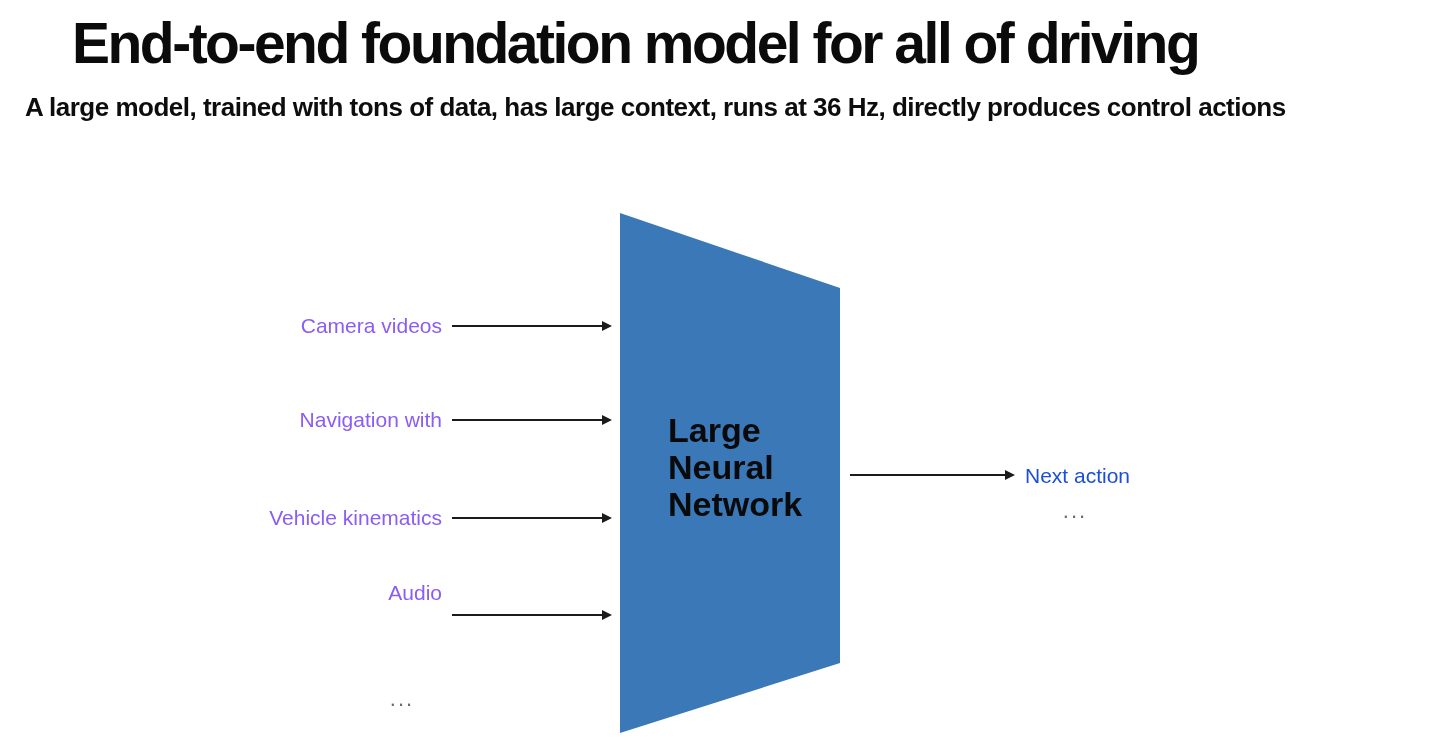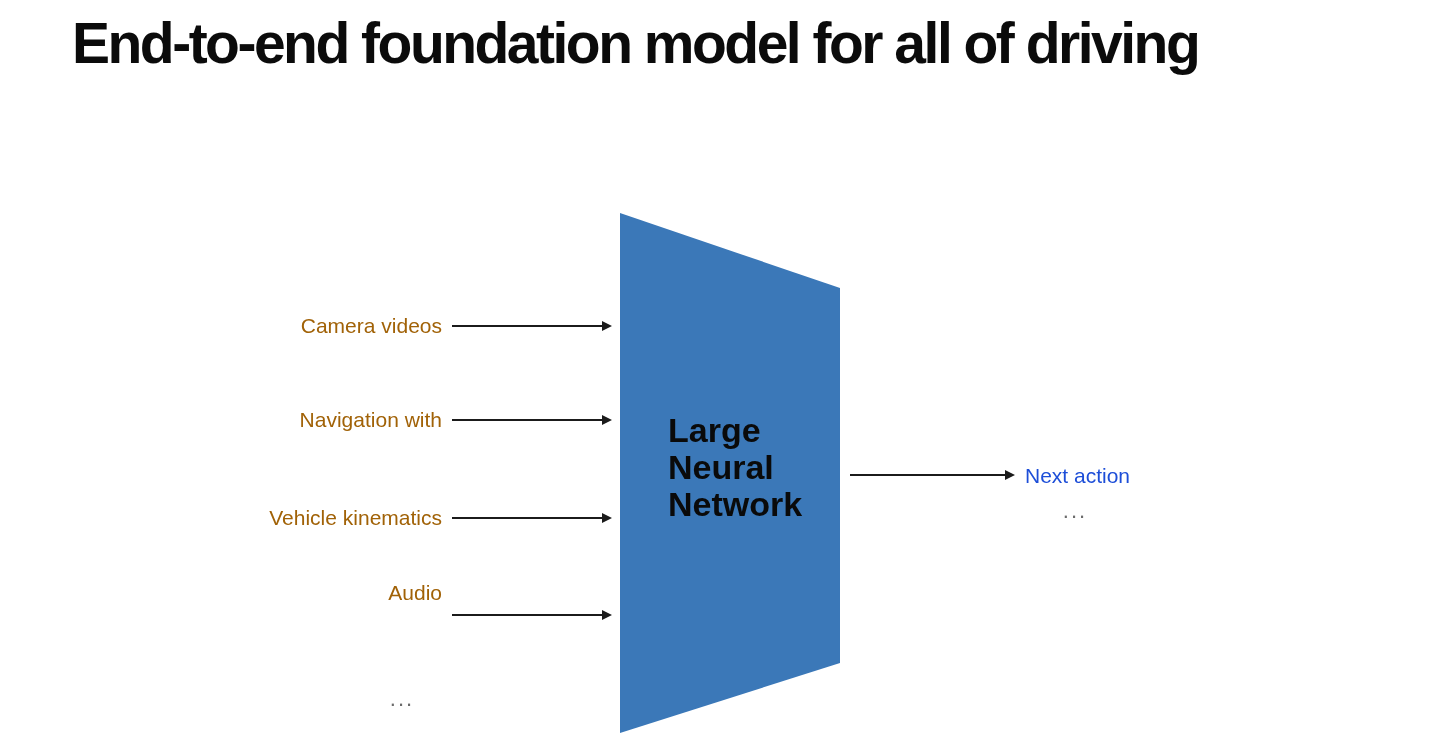--- a/index.html
+++ b/index.html
@@ -32,21 +32,21 @@
     color: #0d0d0d;
     white-space: nowrap;
   }
   .in-label {
     position: absolute;
     left: 0;
     width: 442px;
     text-align: right;
     font-size: 21px;
     line-height: 26px;
-    color: #a16207;
+    color: #8b5cf6;
   }
   .arrow {
     position: absolute;
     left: 452px;
     width: 150px;
     height: 2px;
     background: #1b1b1b;
   }
   .arrow::after {
     content: "";
@@ -104,20 +104,21 @@
     width: 100px;
     text-align: center;
   }
 </style>
 </head>
 <body>
 
 <div class="slide">
 
   <div class="title">End-to-end foundation model for all of driving</div>
+  <div class="subtitle">A large model, trained with tons of data, has large context, runs at 36 Hz, directly produces control actions</div>
 
   <div>
 
     <div class="in-label" style="top:313px">Camera videos</div>
     <div class="in-label" style="top:407px">Navigation with</div>
     <div class="in-label" style="top:505px">Vehicle kinematics</div>
     <div class="in-label" style="top:580px">Audio</div>
     <div class="ellipsis in-ellipsis">...</div>
 
     <div class="arrow" style="top:325px"></div>

